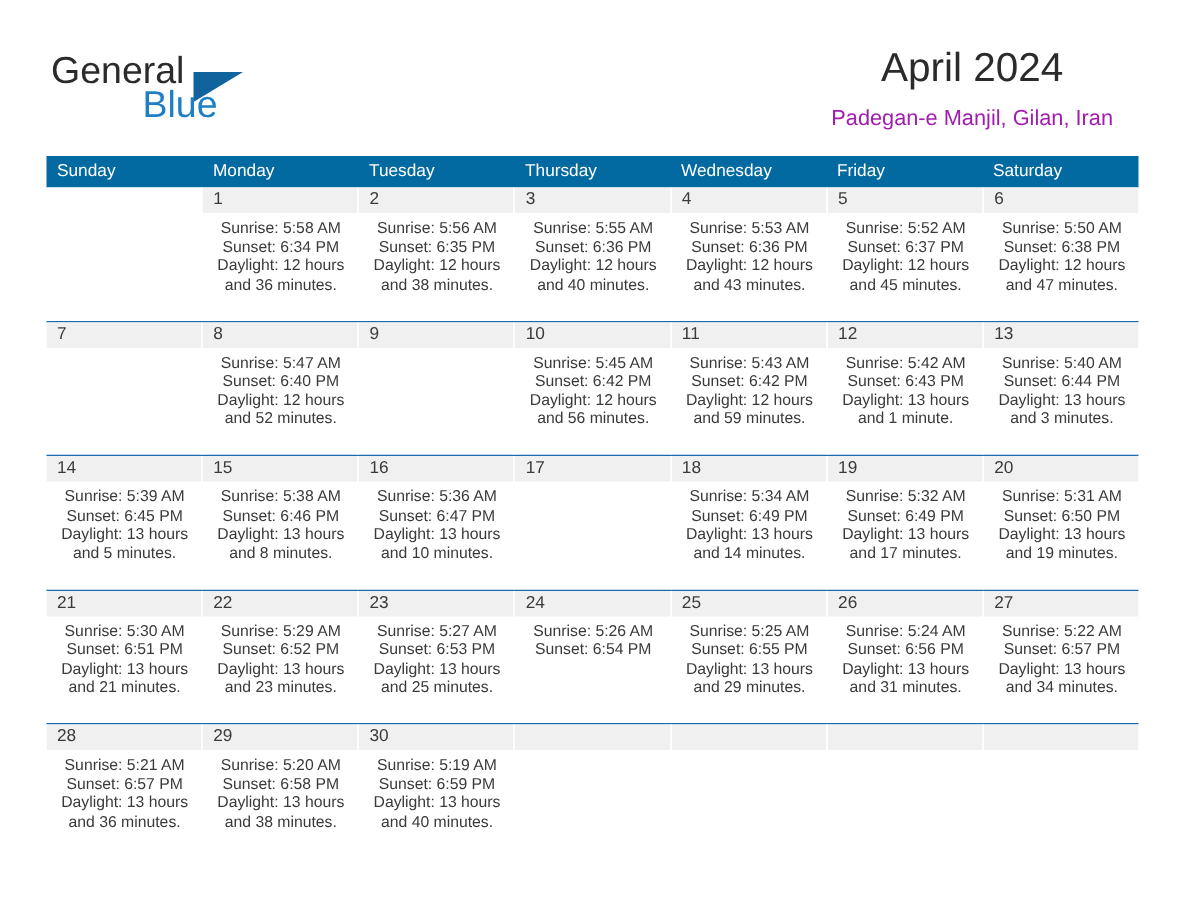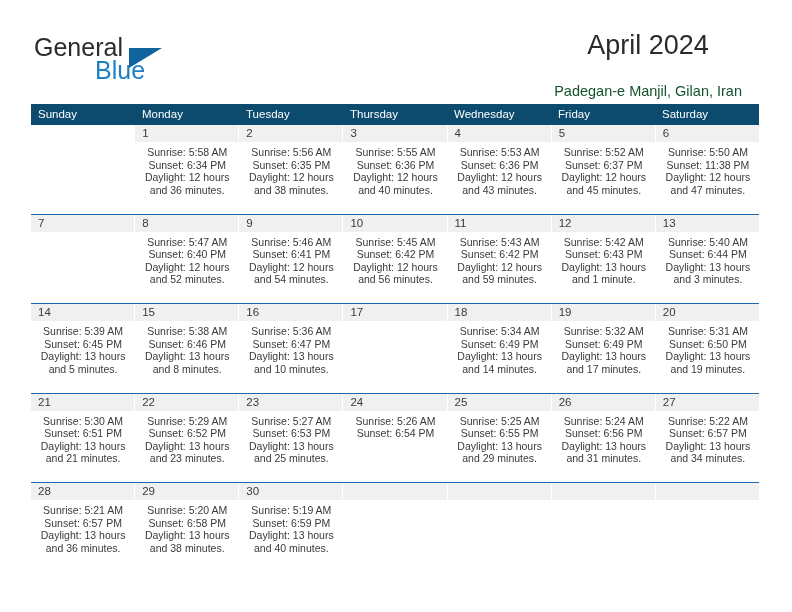--- a/index.html
+++ b/index.html
@@ -76,39 +76,39 @@
   }
   .cal-title {
     font-size: 27px;
     line-height: 34px;
     color: #2b2b2b;
     font-weight: normal;
     font-family: "Liberation Sans", sans-serif;
     white-space: nowrap;
   }
   .cal-subtitle {
-    margin-top: 20px;
+    margin-top: 8px;
     font-size: 14.5px;
     line-height: 18px;
-    color: #14532d;
+    color: #a21caf;
     font-family: "Liberation Sans", sans-serif;
     white-space: nowrap;
   }
 
   
   .calendar {
     position: absolute;
     left: 31px;
     top: 104px;
     width: 728px;
   }
 
   .weekday-row {
     display: flex;
-    background: #0c4a6e;
+    background: #0369a1;
     height: 21px;
   }
   .weekday {
     flex: 1 1 0;
     color: #ffffff;
     font-size: 11.5px;
     line-height: 21px;
     padding-left: 7px;
     box-sizing: border-box;
     font-family: "Liberation Sans", sans-serif;
@@ -240,44 +240,39 @@
             <div class="day-info">
               <div>Sunrise: 5:52 AM</div>
               <div>Sunset: 6:37 PM</div>
               <div class="wrap">Daylight: 12 hours and 45 minutes.</div>
             </div>
           </div>
           <div class="day-cell banded">
             <div class="day-number">6</div>
             <div class="day-info">
               <div>Sunrise: 5:50 AM</div>
-              <div>Sunset: 11:38 PM</div>
+              <div>Sunset: 6:38 PM</div>
               <div class="wrap">Daylight: 12 hours and 47 minutes.</div>
             </div>
           </div>
         </div>
         <div class="week-row">
           <div class="day-cell banded">
             <div class="day-number">7</div>
           </div>
           <div class="day-cell banded">
             <div class="day-number">8</div>
             <div class="day-info">
               <div>Sunrise: 5:47 AM</div>
               <div>Sunset: 6:40 PM</div>
               <div class="wrap">Daylight: 12 hours and 52 minutes.</div>
             </div>
           </div>
           <div class="day-cell banded">
             <div class="day-number">9</div>
-            <div class="day-info">
-              <div>Sunrise: 5:46 AM</div>
-              <div>Sunset: 6:41 PM</div>
-              <div class="wrap">Daylight: 12 hours and 54 minutes.</div>
-            </div>
           </div>
           <div class="day-cell banded">
             <div class="day-number">10</div>
             <div class="day-info">
               <div>Sunrise: 5:45 AM</div>
               <div>Sunset: 6:42 PM</div>
               <div class="wrap">Daylight: 12 hours and 56 minutes.</div>
             </div>
           </div>
           <div class="day-cell banded">

